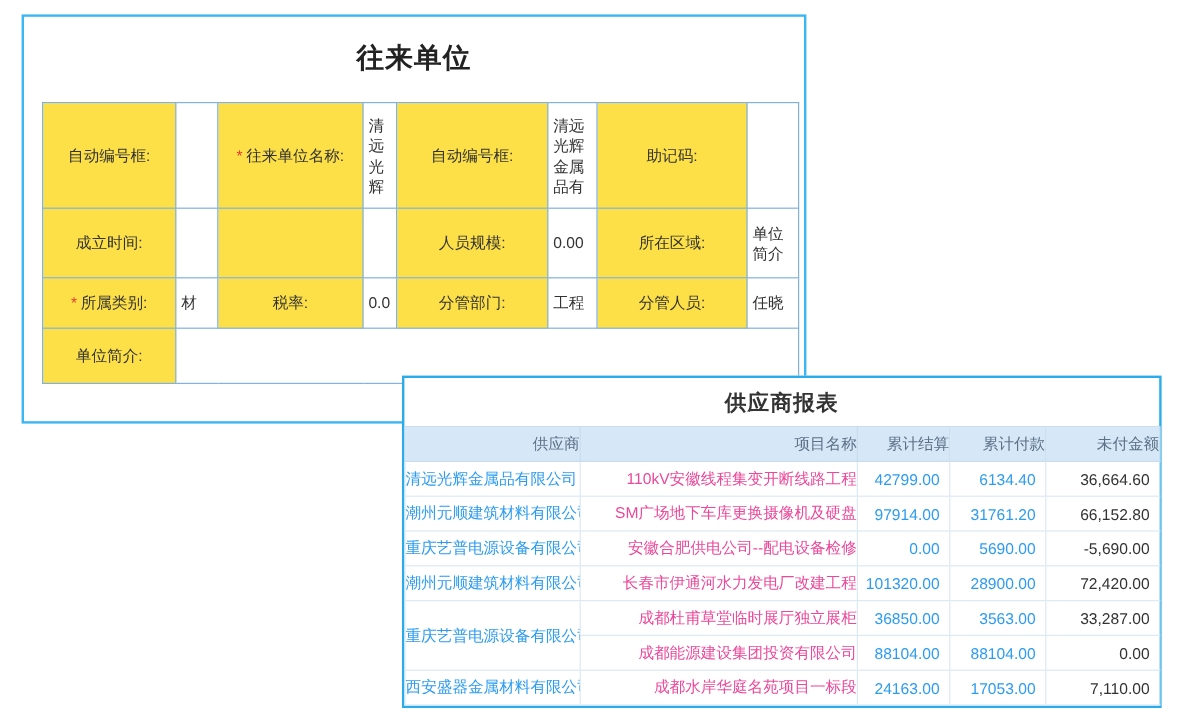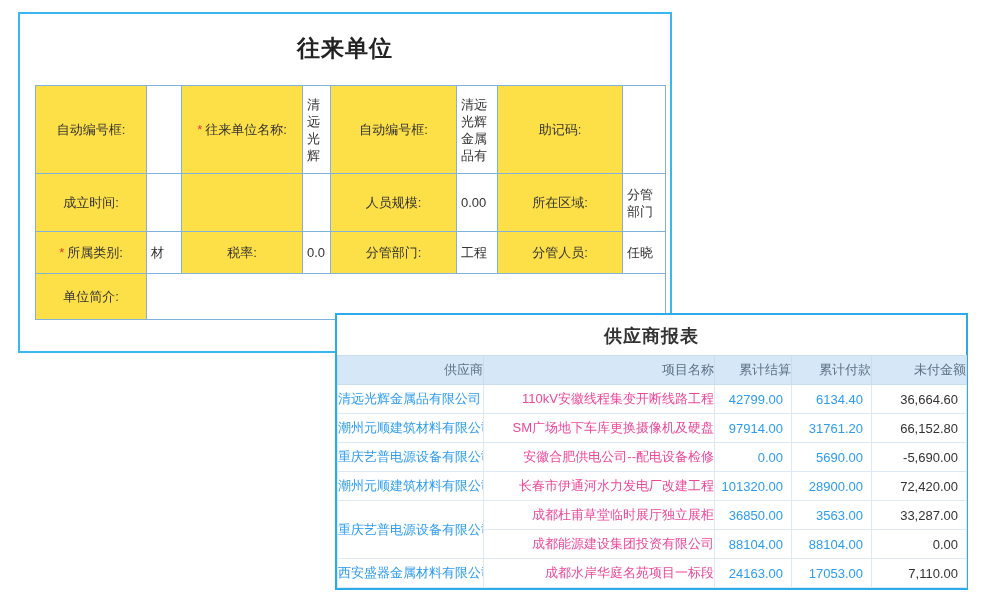--- a/index.html
+++ b/index.html
@@ -64,21 +64,21 @@
         <td class="val"></td>
       </tr>
       <tr class="r2">
         <td class="lbl">成立时间:</td>
         <td class="val"></td>
         <td class="lbl"></td>
         <td class="val"></td>
         <td class="lbl">人员规模:</td>
         <td class="val">0.00</td>
         <td class="lbl">所在区域:</td>
-        <td class="val">分管部门</td>
+        <td class="val">单位简介</td>
       </tr>
       <tr class="r3">
         <td class="lbl"><span class="star">*</span><span>所属类别:</span></td>
         <td class="val">材</td>
         <td class="lbl">税率:</td>
         <td class="val">0.0</td>
         <td class="lbl">分管部门:</td>
         <td class="val">工程</td>
         <td class="lbl">分管人员:</td>
         <td class="val">任晓</td>

